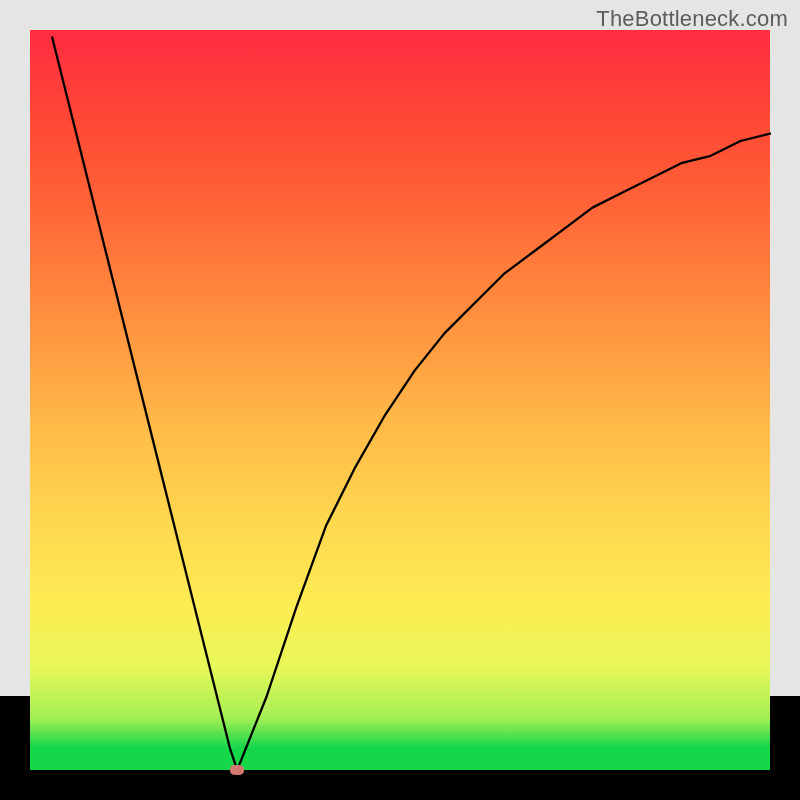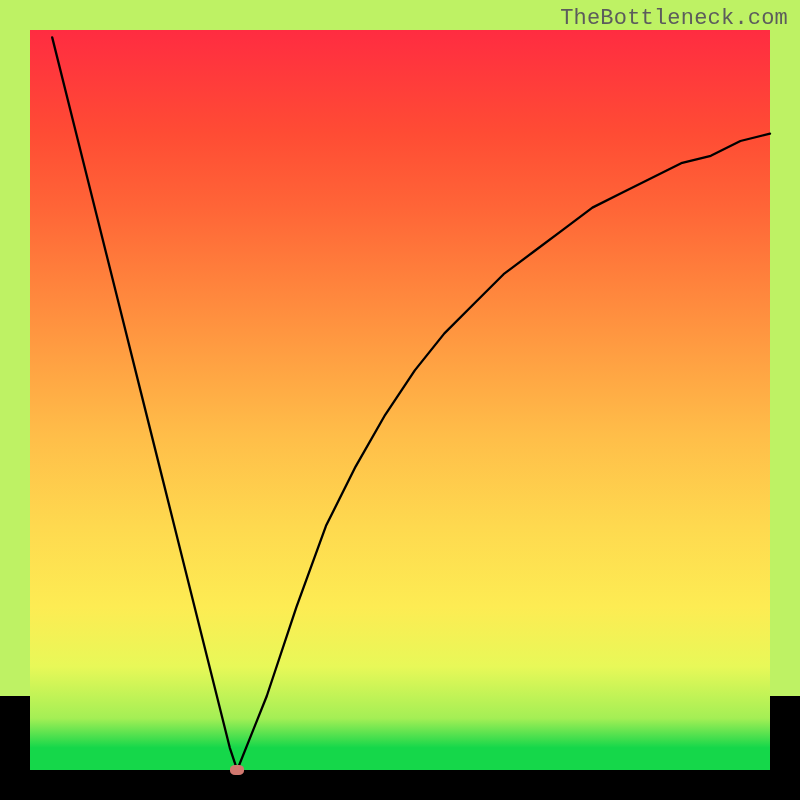--- a/index.html
+++ b/index.html
@@ -8,22 +8,21 @@
     width: 800px;
     height: 800px;
     background: #000;
     overflow: hidden;
     font-family: Arial, Helvetica, sans-serif;
   }
   .frame {
     position: relative;
     width: 800px;
     height: 696px;
-    background: #bef264;
-    font-family: Liberation Mono, monospace;
+    background: #e5e5e5;
   }
   .plot-area {
     position: absolute;
     left: 30px;
     top: 30px;
     width: 740px;
     height: 740px;
     
     background: linear-gradient(
       to top,

